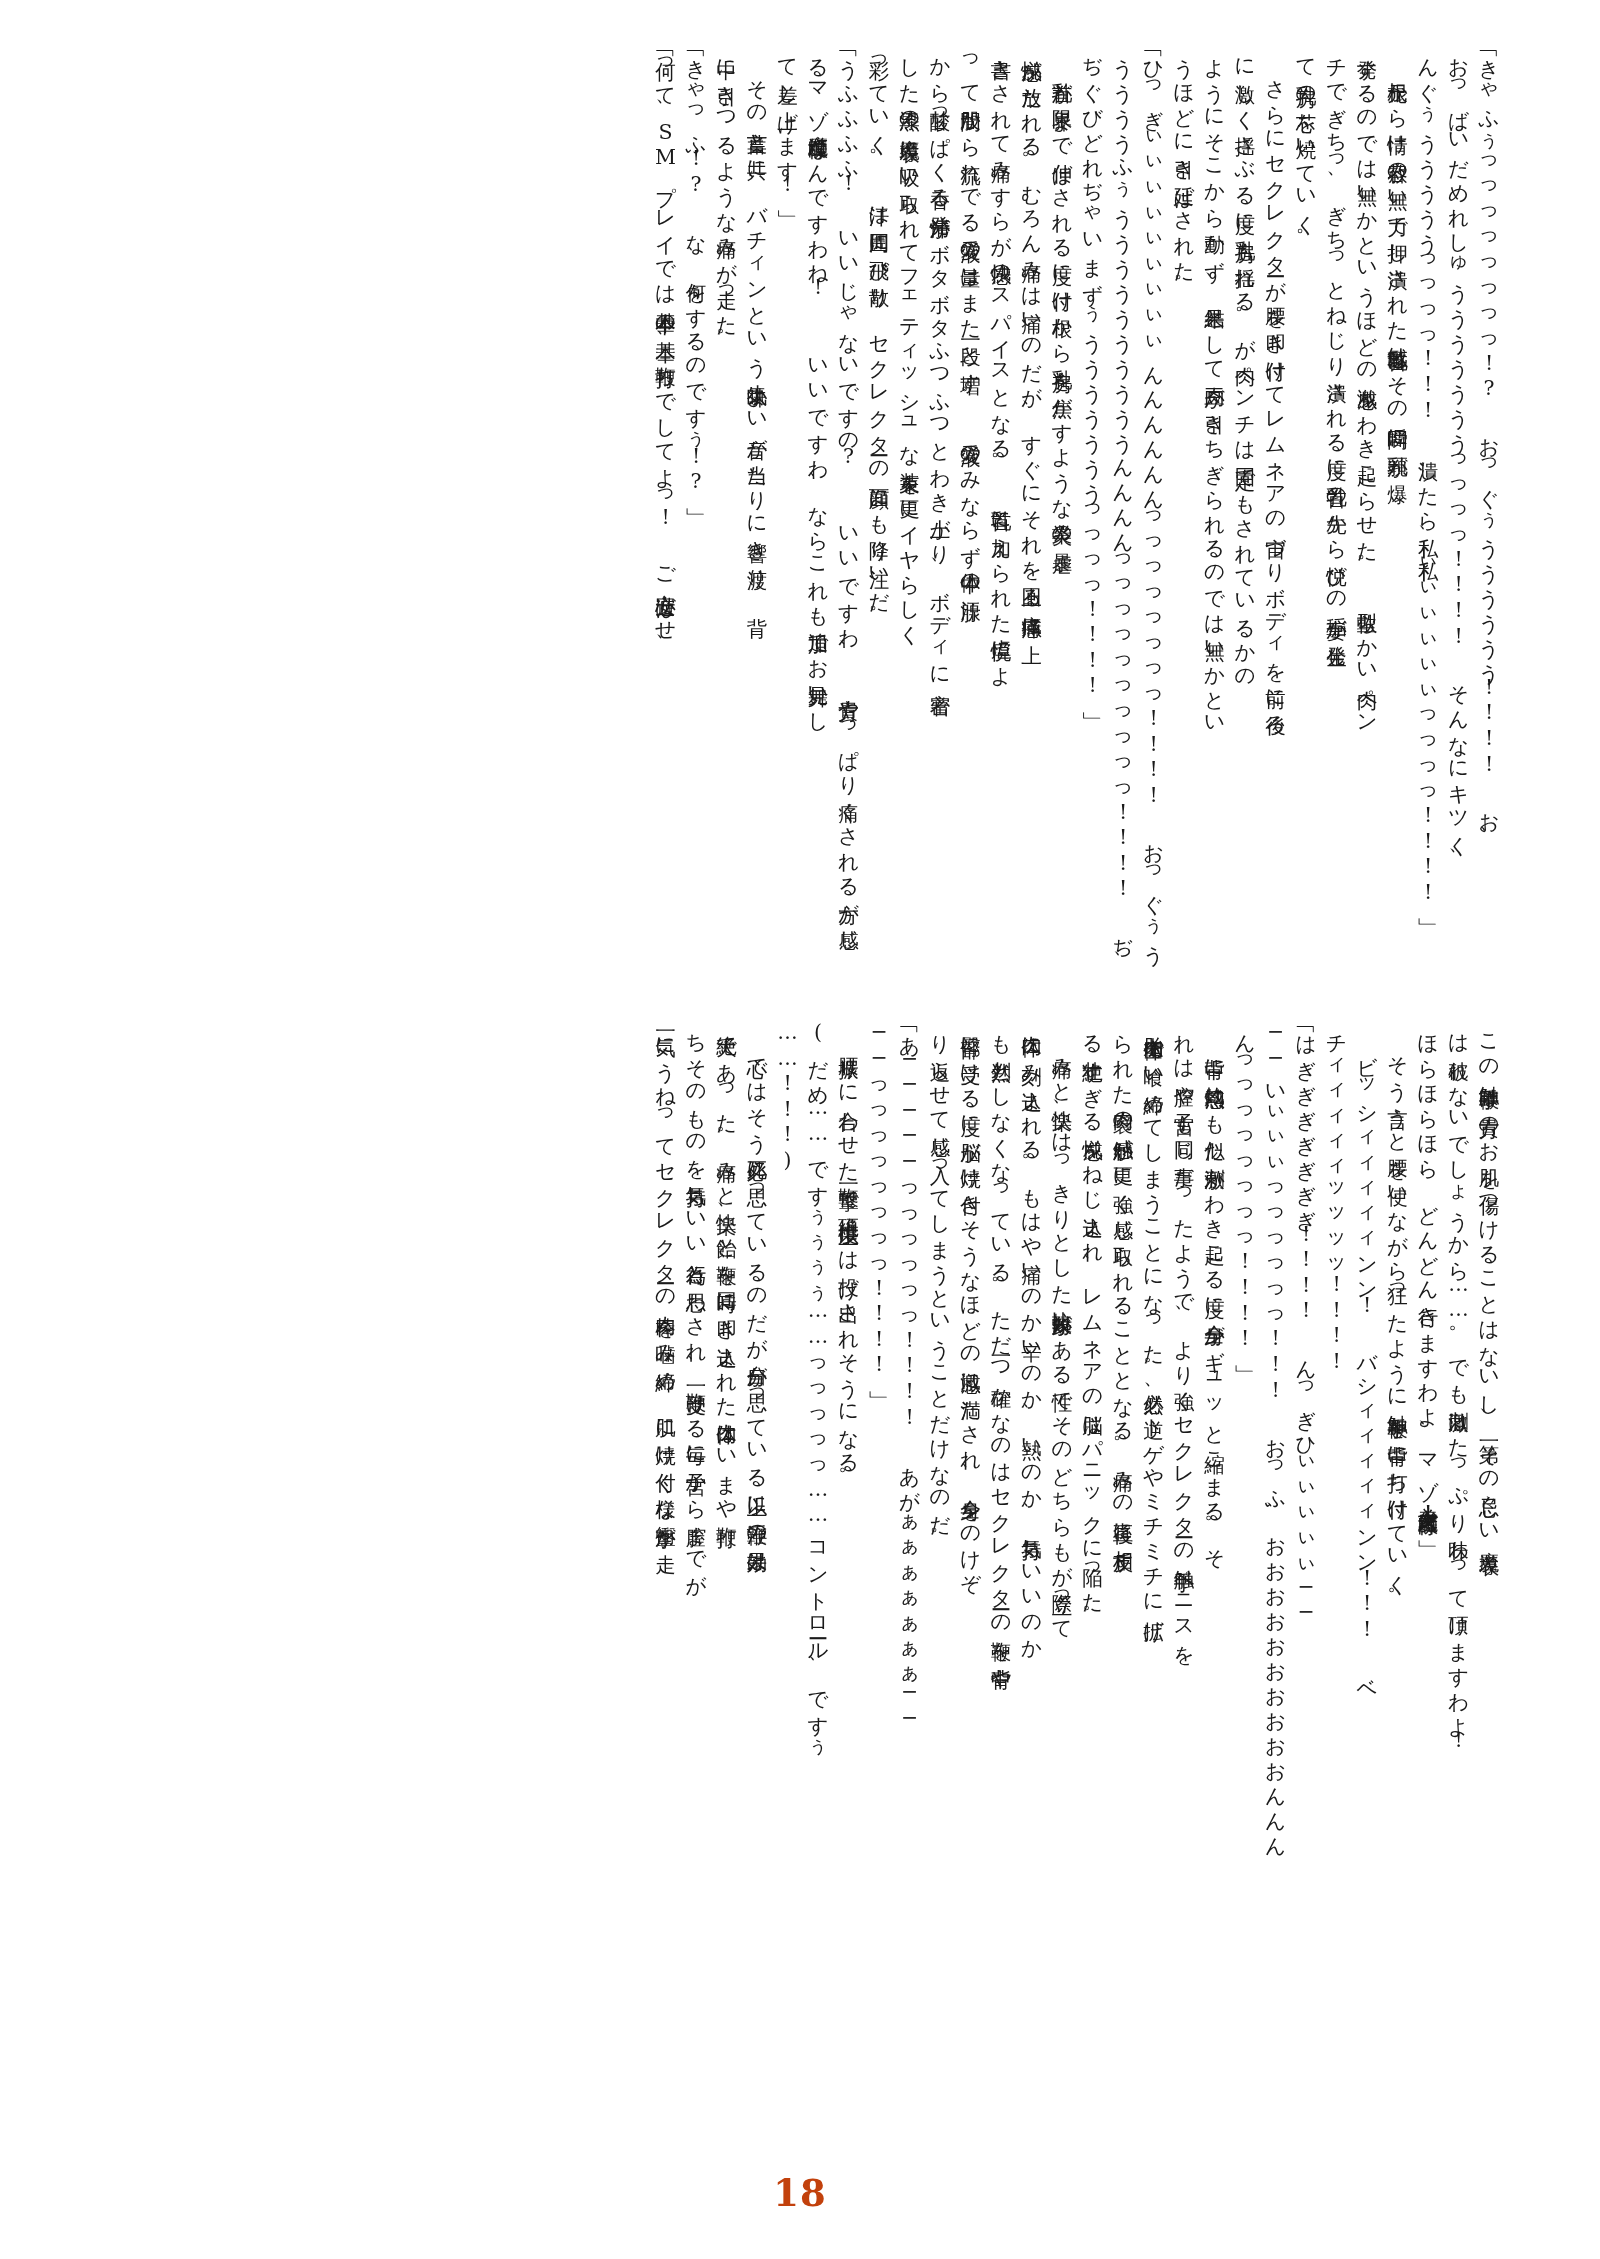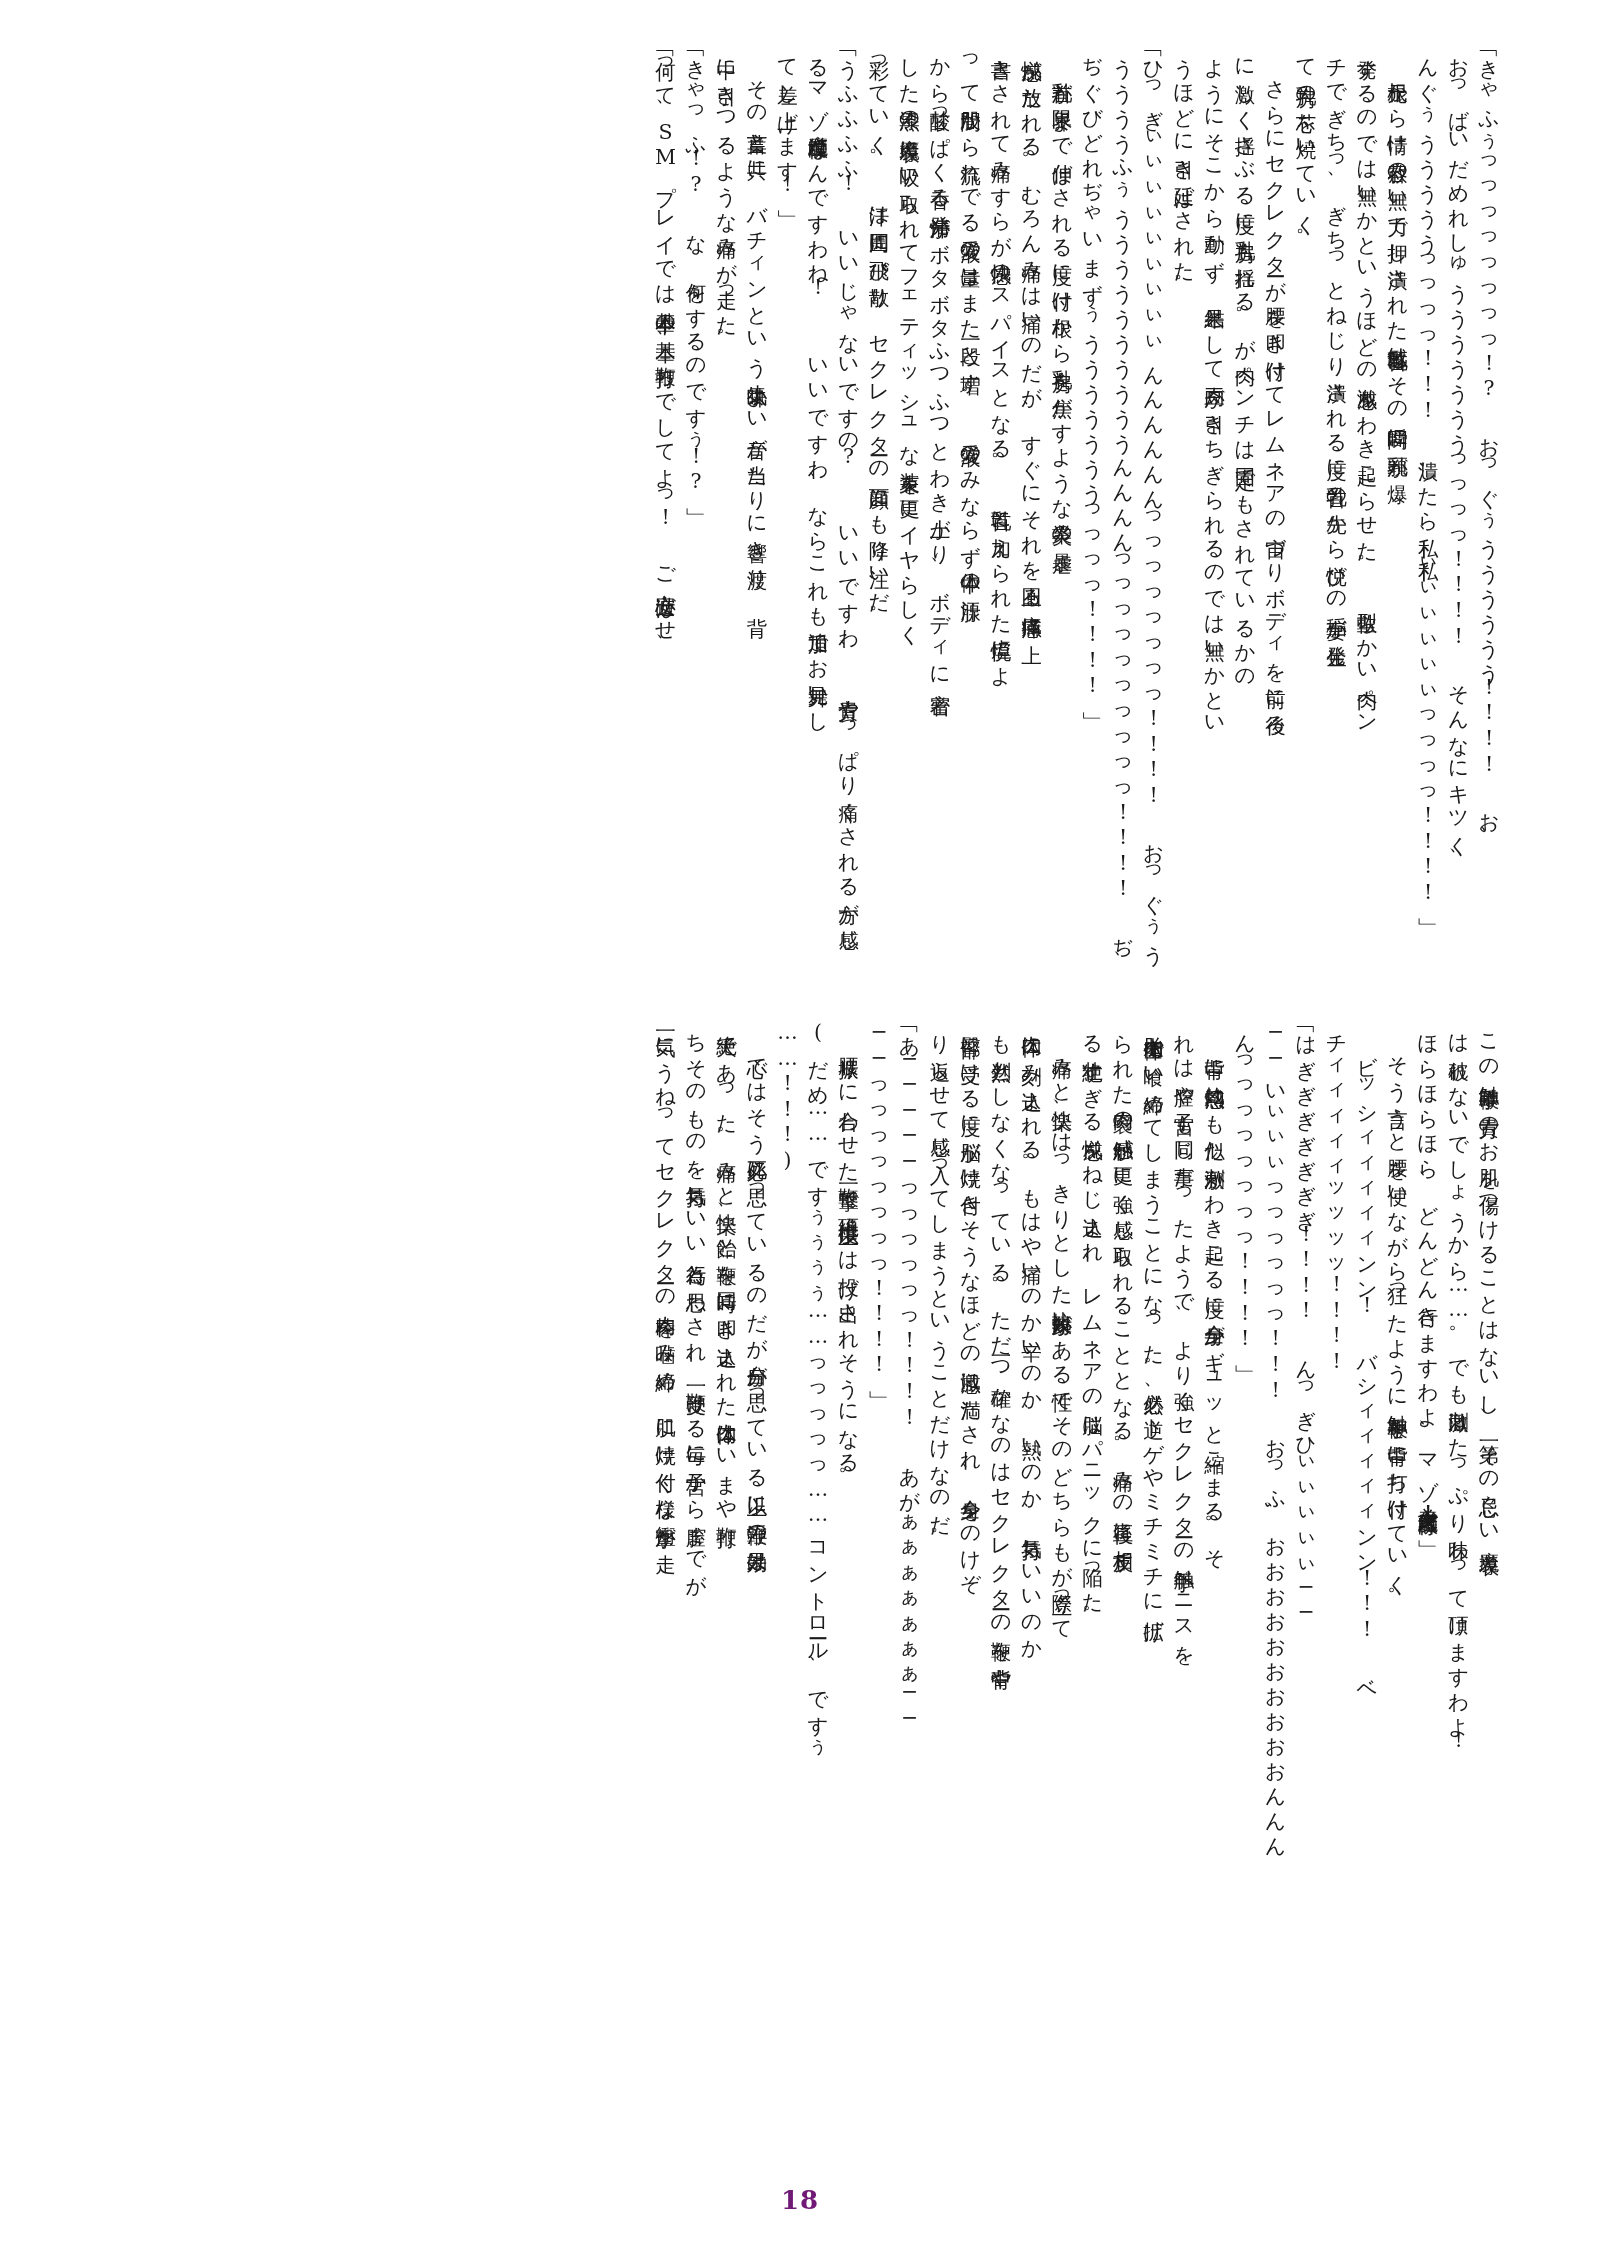--- a/index.html
+++ b/index.html
@@ -52,23 +52,23 @@
     height: 1084px;
     left: 90px;
     right: 96px;
   }
   .page-number {
     position: absolute;
     left: 0;
     right: 0;
     bottom: 44px;
     text-align: center;
-    font-size: 26px;
+    font-size: 37px;
     font-weight: bold;
-    color: #701a75;
+    color: #c2410c;
     font-family: "DejaVu Serif", "Liberation Serif", serif;
     letter-spacing: 1px;
   }
 </style>
 </head>
 <body>
 
 <div class="page">
 
   <div class="text-area upper" id="block-right">

